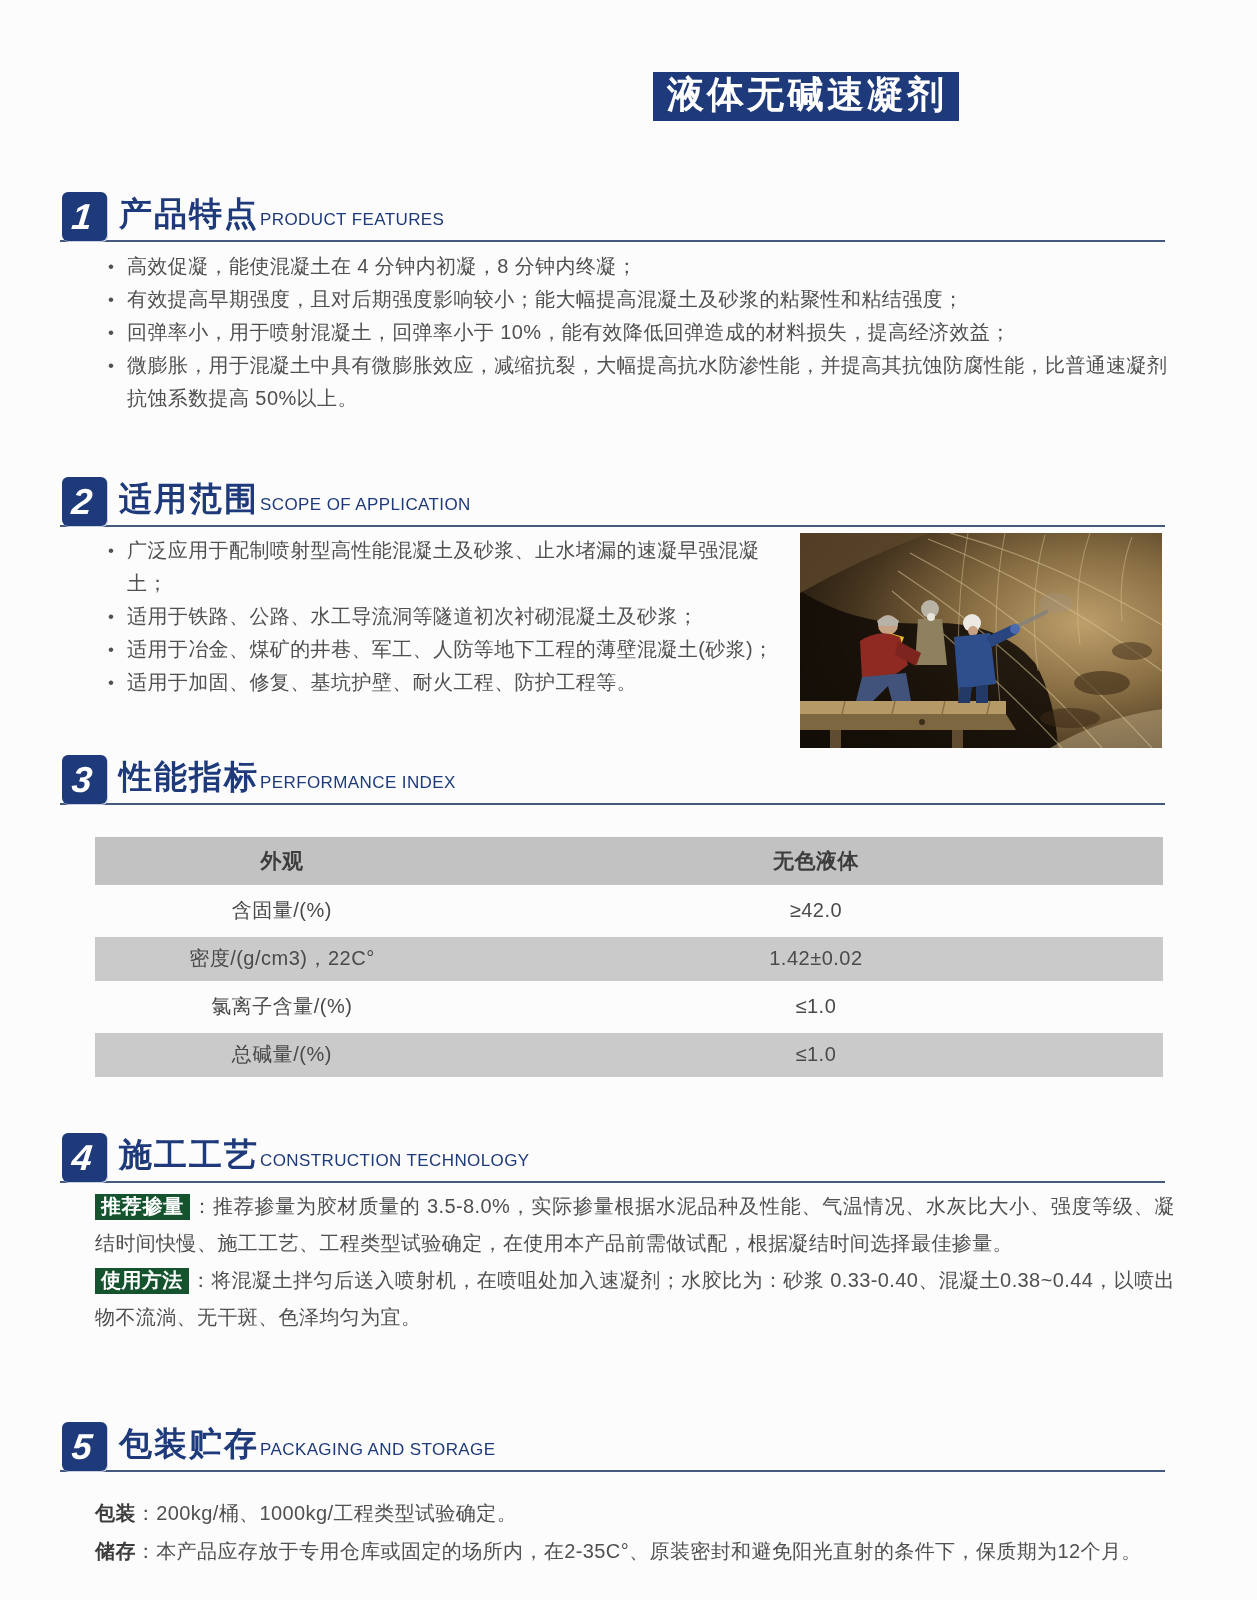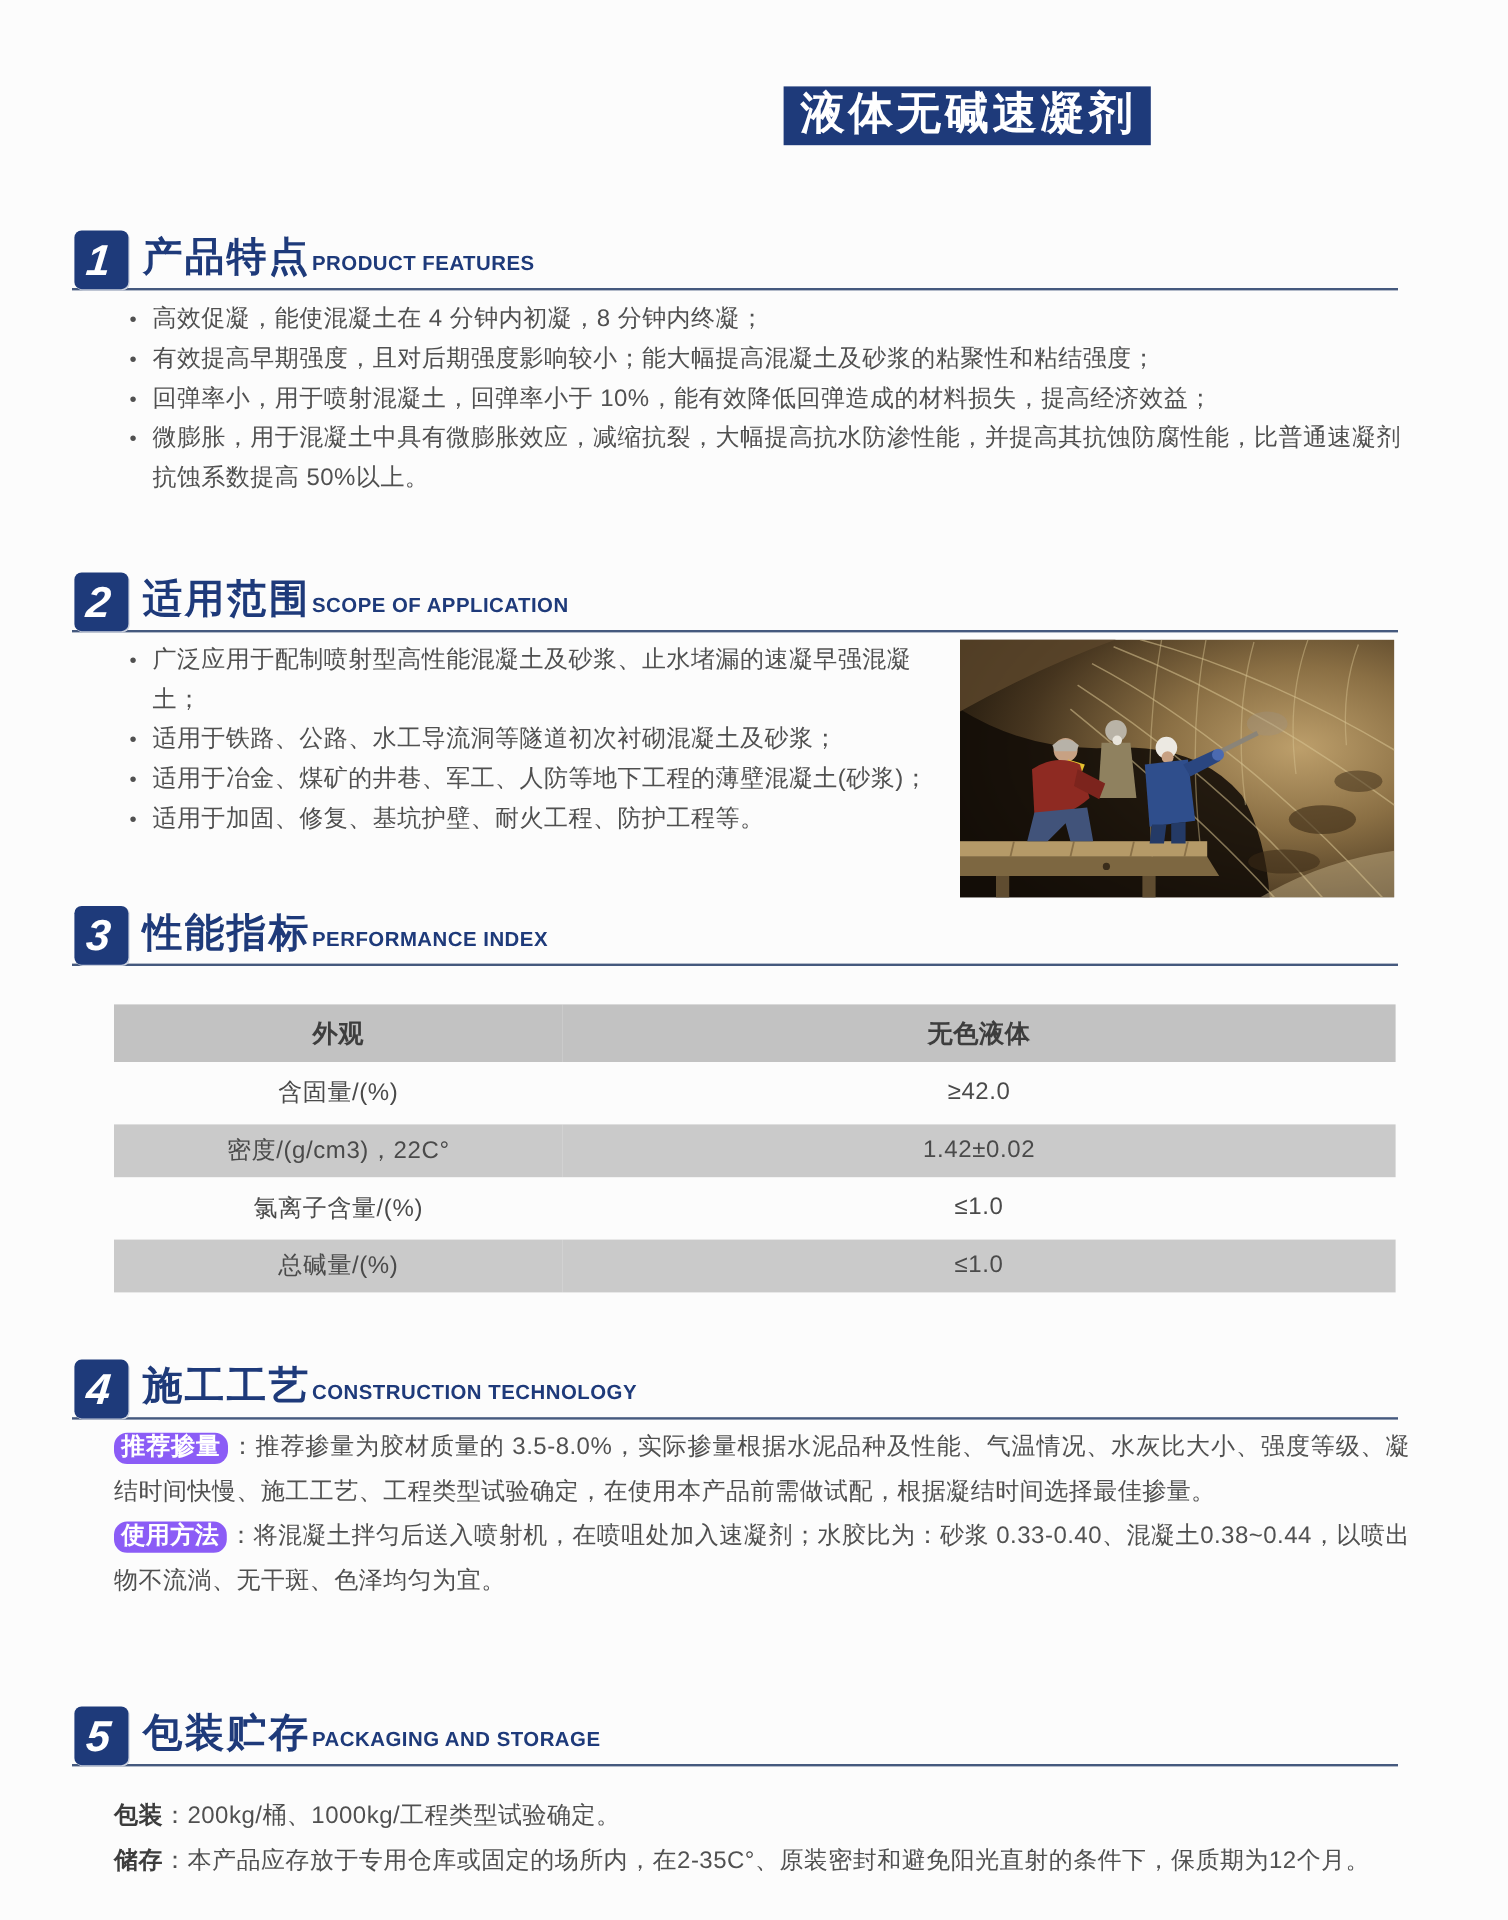--- a/index.html
+++ b/index.html
@@ -25,21 +25,21 @@
     width:45px; height:49px; background:#1e3a7a; border-radius:6px;
     display:flex; align-items:center; justify-content:center;
     box-shadow:1px 1px 0 #c9cfdd;
   }
   .sec-num span {
     color:#ffffff; font-size:36px; font-weight:bold; font-style:italic;
     transform:skewX(-6deg) translateX(-2px); line-height:1;
   }
   .sec-titles { position:absolute; left:59px; bottom:3px; display:flex; align-items:baseline; gap:1px; color:#1e3a7a; white-space:nowrap; }
   .sec-zh { font-size:33px; font-weight:bold; letter-spacing:2px; }
-  .sec-en { font-size:17px; font-weight:bold; letter-spacing:0.4px; }
+  .sec-en { font-size:17px; font-weight:normal; letter-spacing:0.4px; }
   
   .bullets { list-style:none; color:#505050; font-size:20px; line-height:33px; letter-spacing:0.4px; }
   .bullets li { position:relative; padding-left:27px; }
   .bullets li::before { content:"•"; position:absolute; left:8px; top:0; font-size:17px; color:#505050; }
   .s1-bullets { position:absolute; top:250px; left:100px; width:1075px; }
   .s2-bullets { position:absolute; top:534px; left:100px; width:695px; }
   
   .photo { position:absolute; top:533px; left:800px; width:362px; height:215px; }
   .photo svg { display:block; width:100%; height:100%; }
   
@@ -48,22 +48,22 @@
     border-collapse:separate; border-spacing:0 4px;
     font-size:20px; color:#4a4a4a; letter-spacing:0.5px;
   }
   .perf-table td { text-align:center; padding:8px 4px 9px; }
   .perf-table td.c1 { width:35%;text-align:center; }
   .perf-table tr.head td { background:#c2c2c2; font-weight:bold; color:#3d3d3d; font-size:21px; padding:10px 4px; }
   .perf-table tr.gray td { background:#cacaca; }
   
   .flow-text { position:absolute; top:1188px; left:95px; width:1080px; font-size:20px; line-height:37px; color:#505050; letter-spacing:0.4px; text-align:justify; }
   .badge {
-    background:#8b5cf6; color:#ffffff; font-weight:bold;
-    padding:1px 6px 3px; border-radius:11px; margin-right:2px;
+    background:#14532d; color:#ffffff; font-weight:bold;
+    padding:1px 6px 3px; border-radius:0; margin-right:2px;
   }
   
   .pkg-block { position:absolute; top:1494px; left:95px; width:1080px; font-size:20px; line-height:38px; color:#505050; letter-spacing:0.4px; }
   .strong-lbl { font-weight:bold; color:#3c3c3c; }
 </style>
 </head>
 <body>
 
 <div class="page">
 

